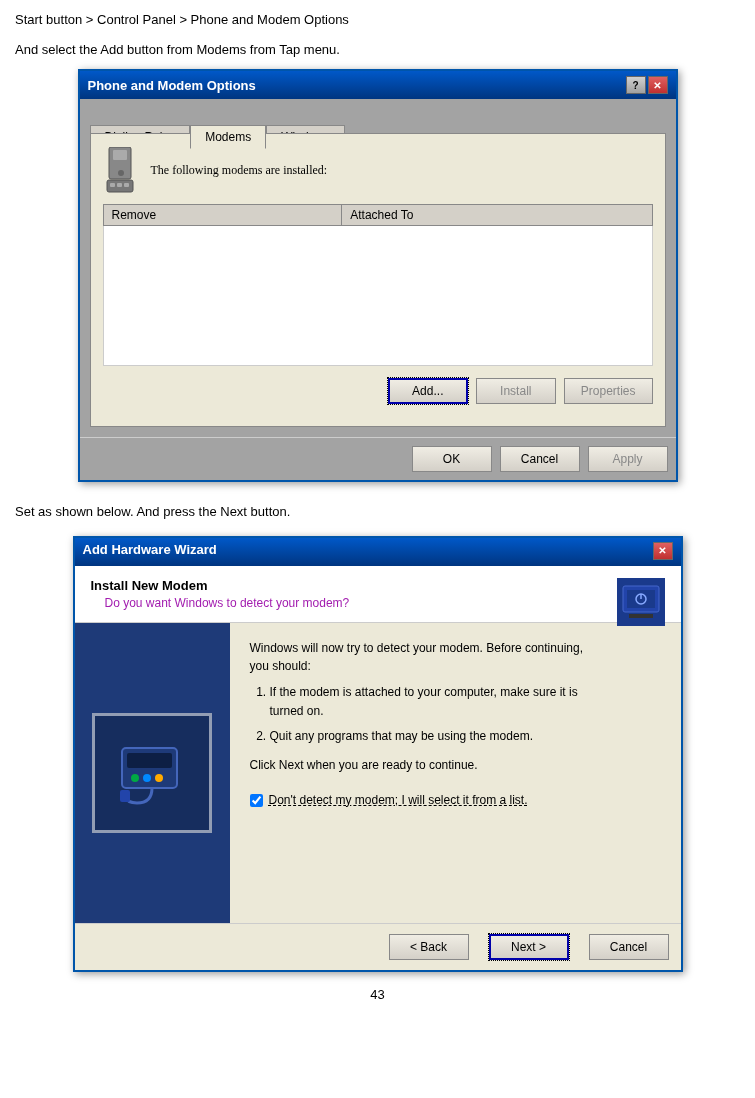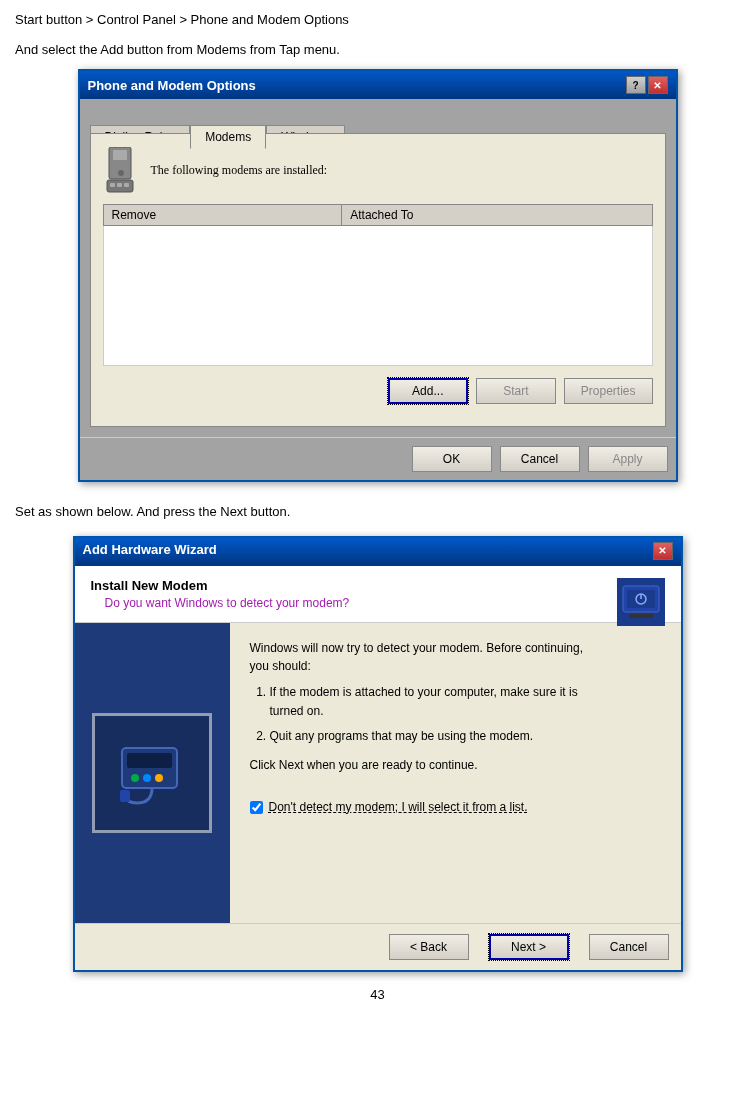--- a/index.html
+++ b/index.html
@@ -259,21 +259,21 @@
     .wizard-right-panel ol li {
       font-size: 12px;
       line-height: 1.6;
       margin-bottom: 6px;
     }
 
     .wizard-checkbox-row {
       display: flex;
       align-items: center;
       gap: 6px;
-      margin-top: 26px;
+      margin-top: 19px;
     }
 
     .wizard-checkbox-row label {
       font-size: 12px;
       text-decoration: underline dashed;
     }
 
     .wizard-footer {
       display: flex;
       justify-content: flex-end;
@@ -351,21 +351,21 @@
         </thead>
         <tbody>
           <tr class="modem-table-body">
             <td colspan="2">&nbsp;</td>
           </tr>
         </tbody>
       </table>
 
       <div class="action-buttons">
         <button class="win-btn focused">Add...</button>
-        <button class="win-btn disabled" disabled="">Start</button>
+        <button class="win-btn disabled" disabled="">Install</button>
         <button class="win-btn disabled" disabled="">Properties</button>
       </div>
     </div>
   </div>
 
   <div class="dialog-footer">
     <button class="win-btn">OK</button>
     <button class="win-btn">Cancel</button>
     <button class="win-btn disabled" disabled="">Apply</button>
   </div>

